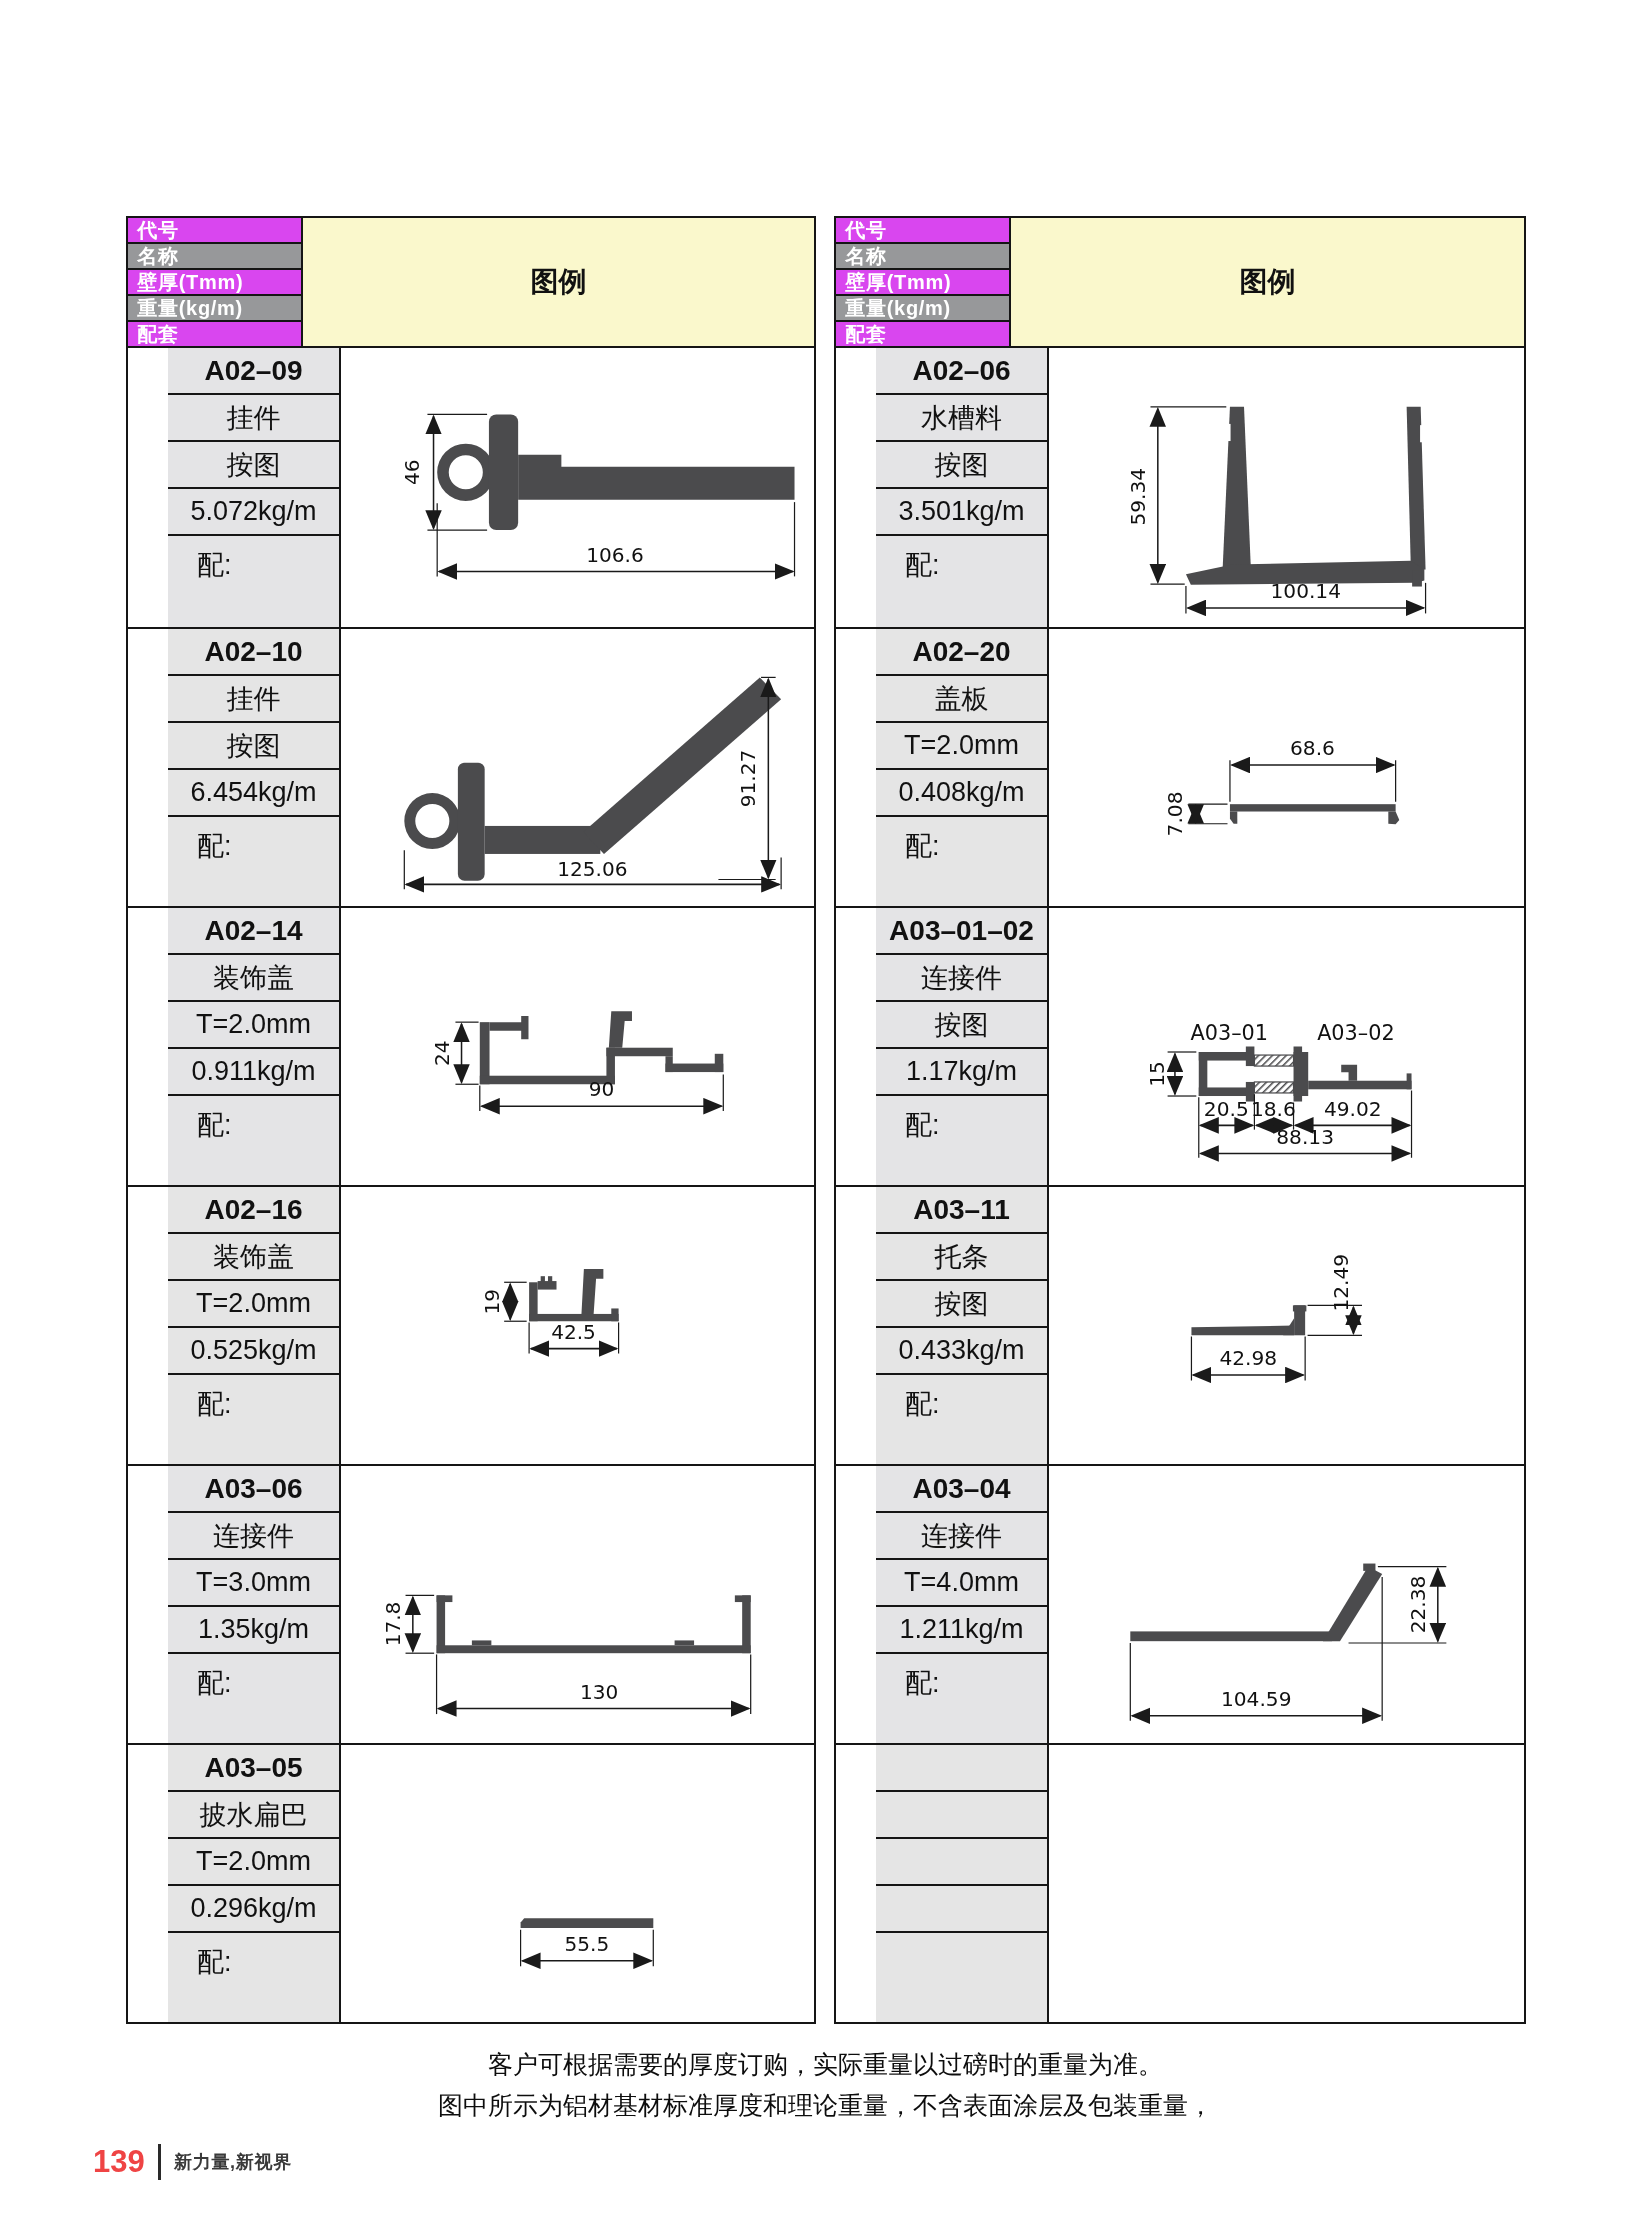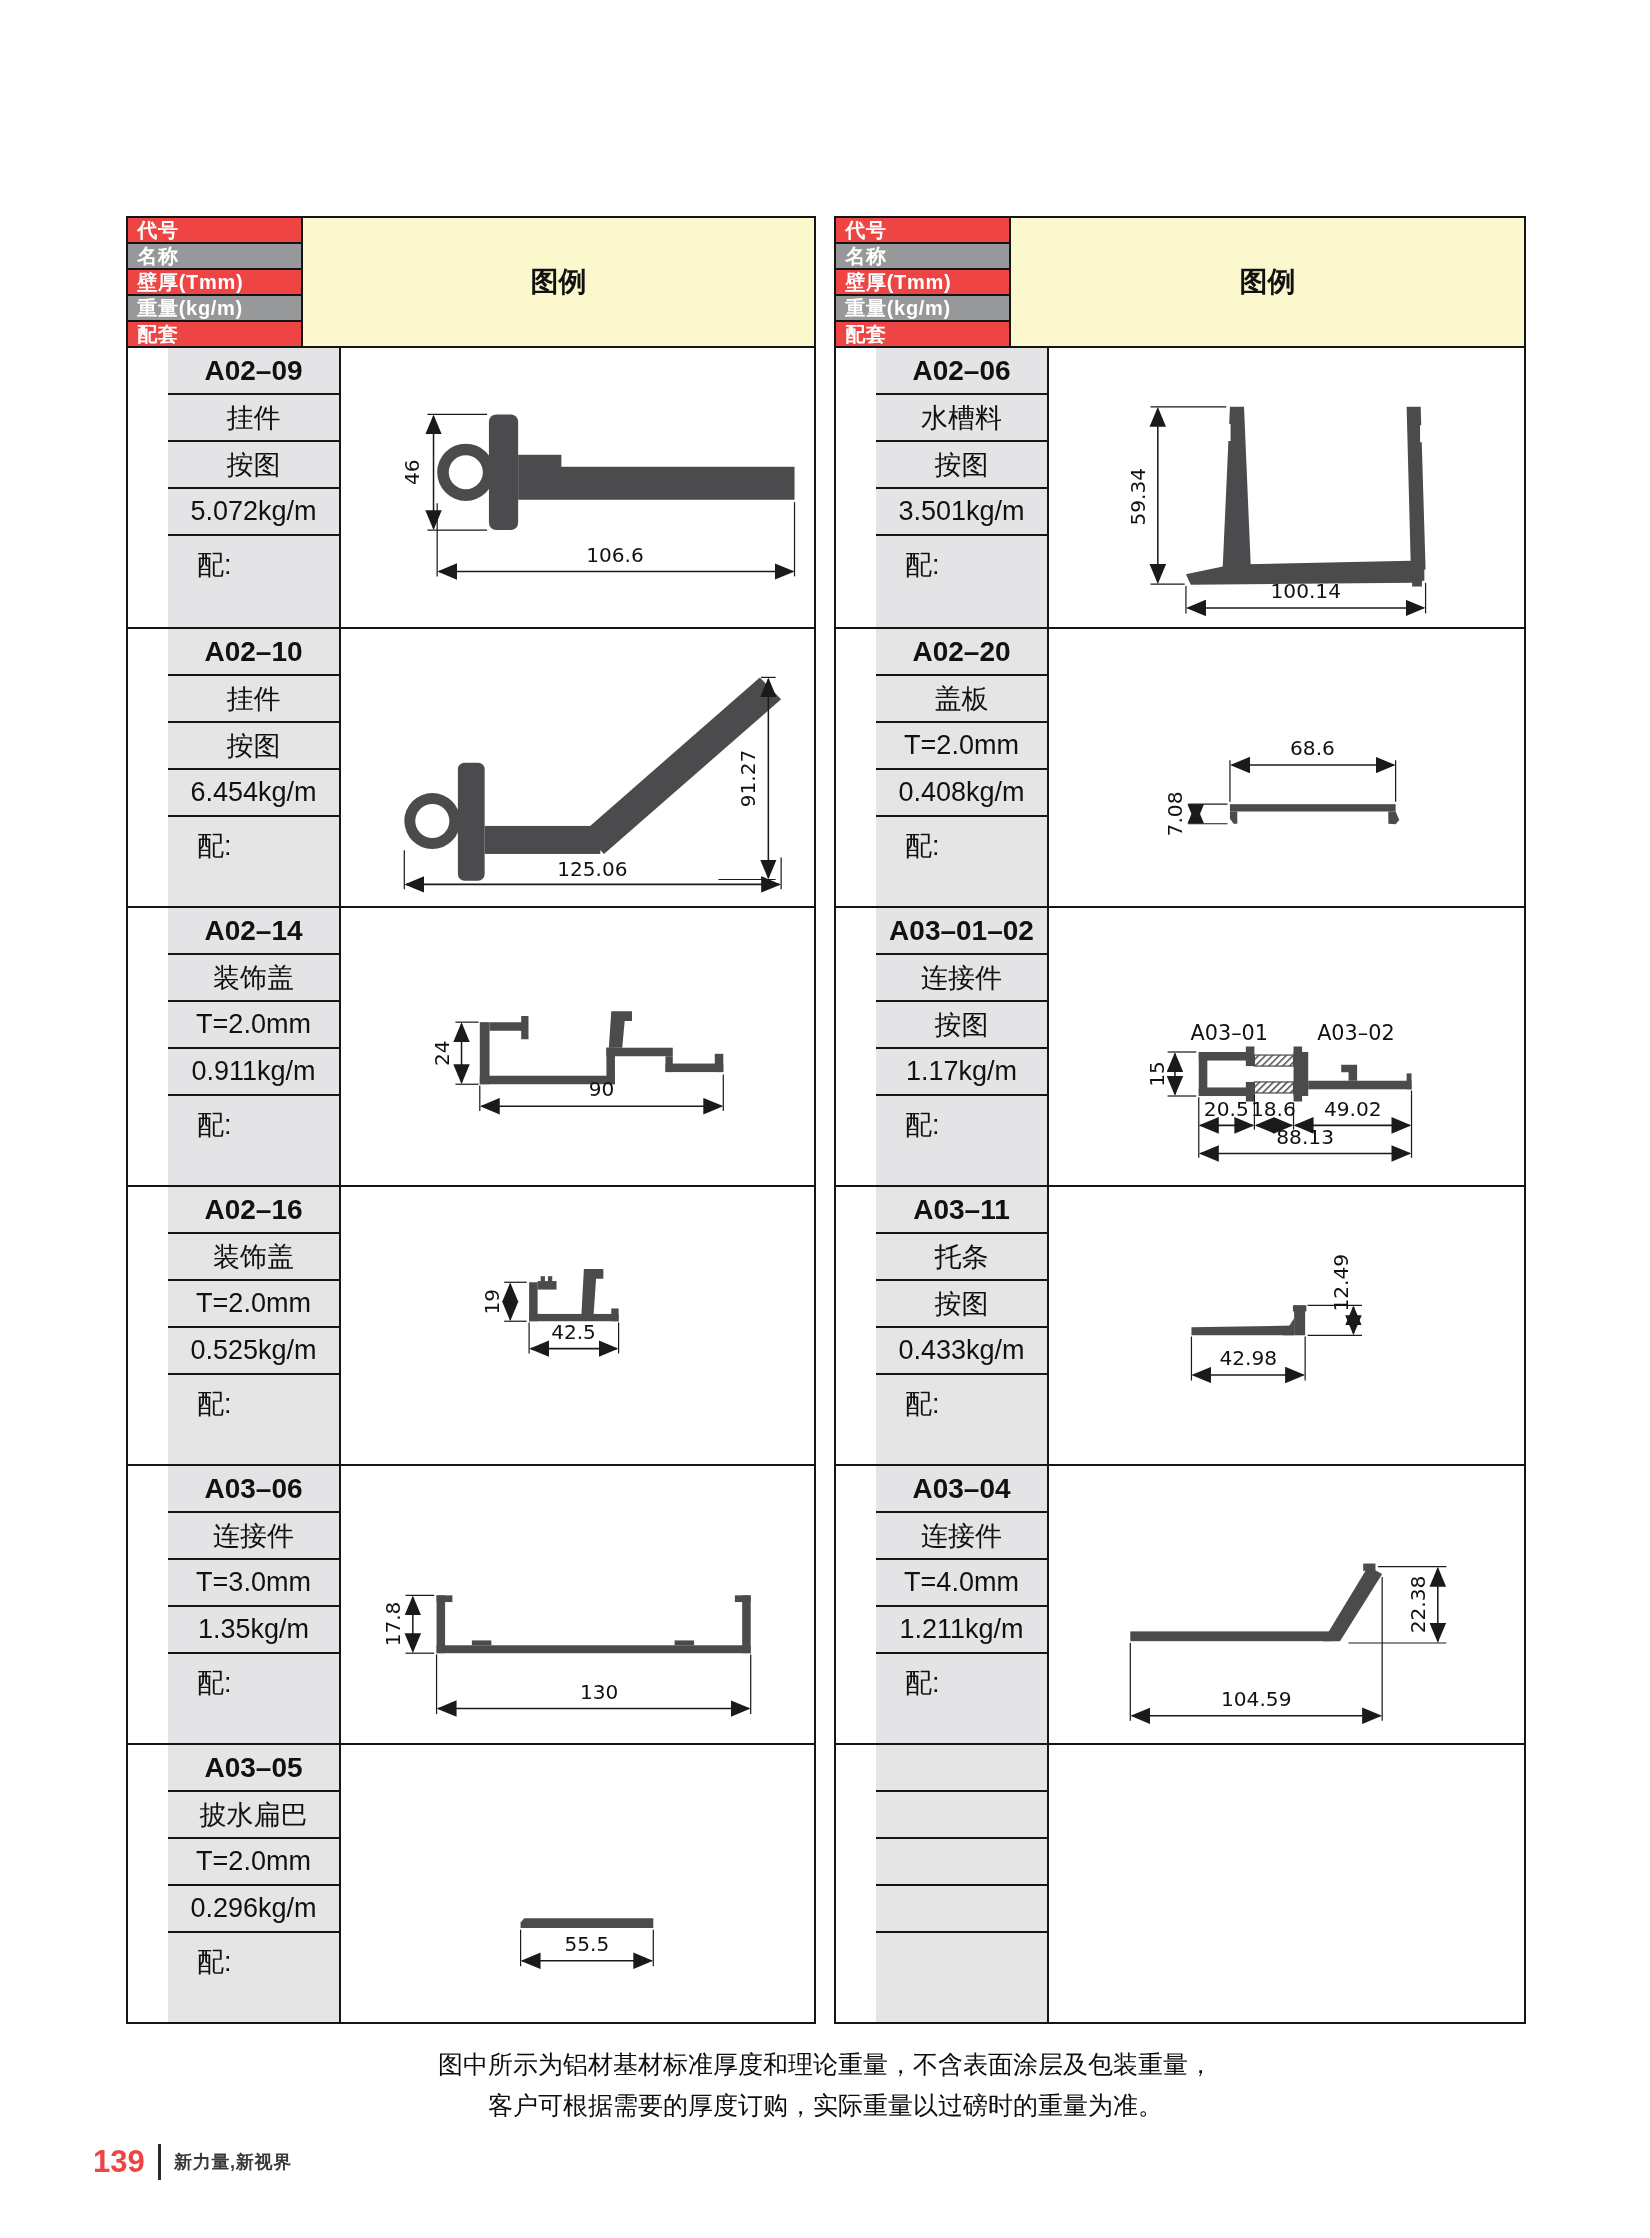--- a/index.html
+++ b/index.html
@@ -2,21 +2,21 @@
 <html style="font-size:10.6px"><head>
 <meta charset="utf-8">
 <style>
   html,body{margin:0;padding:0;background:#fff;}
   .page{position:relative;width:1651px;height:2239px;background:#fff;font-family:"Liberation Sans","DejaVu Sans",sans-serif;color:#111;}
   .ptable{position:absolute;top:216px;border:2.7px solid #151515;background:#fff;box-sizing:border-box;}
   .ptable.left{left:126px;width:690px;}
   .ptable.right{left:834px;width:692px;}
   .thead{display:grid;grid-template-columns:173px 1fr;grid-template-rows:repeat(5,26px);}
   .hcell{grid-column:1;display:flex;align-items:center;padding-left:9.3px;color:#fff;font-weight:bold;font-size:20px;border-bottom:2px solid #151515;box-sizing:border-box;letter-spacing:0.7px;}
-  .hcell.hd{background:#ef4444;}
+  .hcell.hd{background:#d946ef;}
   .hcell.hm{background:#97989a;}
   .legend-cell{grid-column:2;grid-row:1/6;background:#FAF8CC;border-left:2px solid #151515;border-bottom:2px solid #151515;display:flex;align-items:center;justify-content:center;font-size:28px;font-weight:bold;box-sizing:border-box;}
   .pblock{display:grid;grid-template-columns:173px 1fr;height:279px;box-sizing:border-box;padding-left:40px;}
   .pblock + .pblock{border-top:2px solid #151515;}
   .thead + .pblock{border-top:0;}
   .labels{display:grid;grid-template-rows:47px 47px 47px 47px 1fr;border-right:2px solid #151515;box-sizing:border-box;}
   .lb{display:flex;align-items:center;justify-content:center;font-size:27px;border-bottom:2px solid #151515;box-sizing:border-box;}
   .lb:last-child{border-bottom:0;justify-content:flex-start;align-items:flex-start;padding:10.6px 0 0 29px;}
   .lb.code{font-weight:bold;font-size:28px;}
   .tg .lb{background:#E4E4E6;}
@@ -387,22 +387,22 @@
       <div class="lb"></div>
       <div class="lb"></div>
       <div class="lb"></div>
       <div class="lb"></div>
     </div>
     <div class="draw"></div>
   </div>
 </div>
 
 <div class="note">
+  <div>客户可根据需要的厚度订购，实际重量以过磅时的重量为准。</div>
   <div>图中所示为铝材基材标准厚度和理论重量，不含表面涂层及包装重量，</div>
-  <div>客户可根据需要的厚度订购，实际重量以过磅时的重量为准。</div>
 </div>
 
 <div class="pagefoot">
   <span class="pnum">139</span>
   <span class="pbar"></span>
   <span class="ptag">新力量,新视界</span>
 </div>
 
 </div>
 

